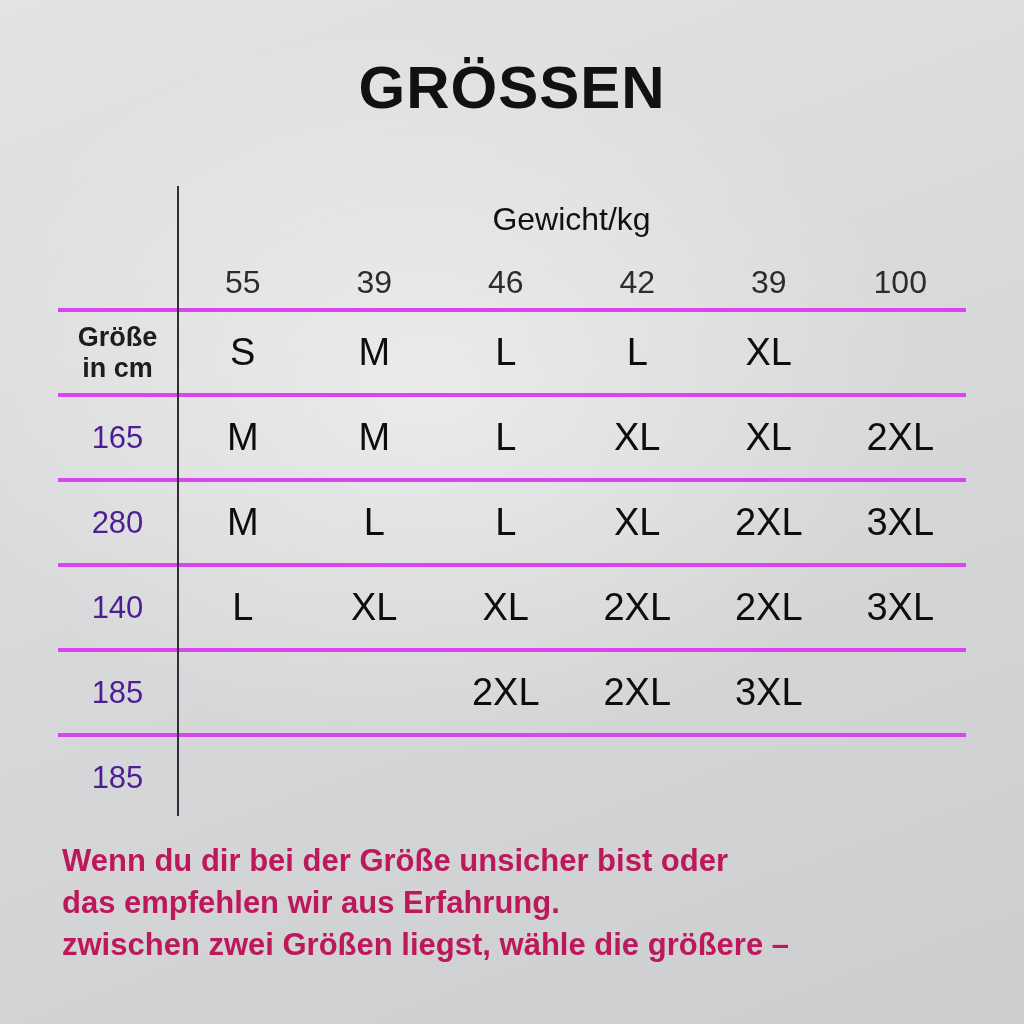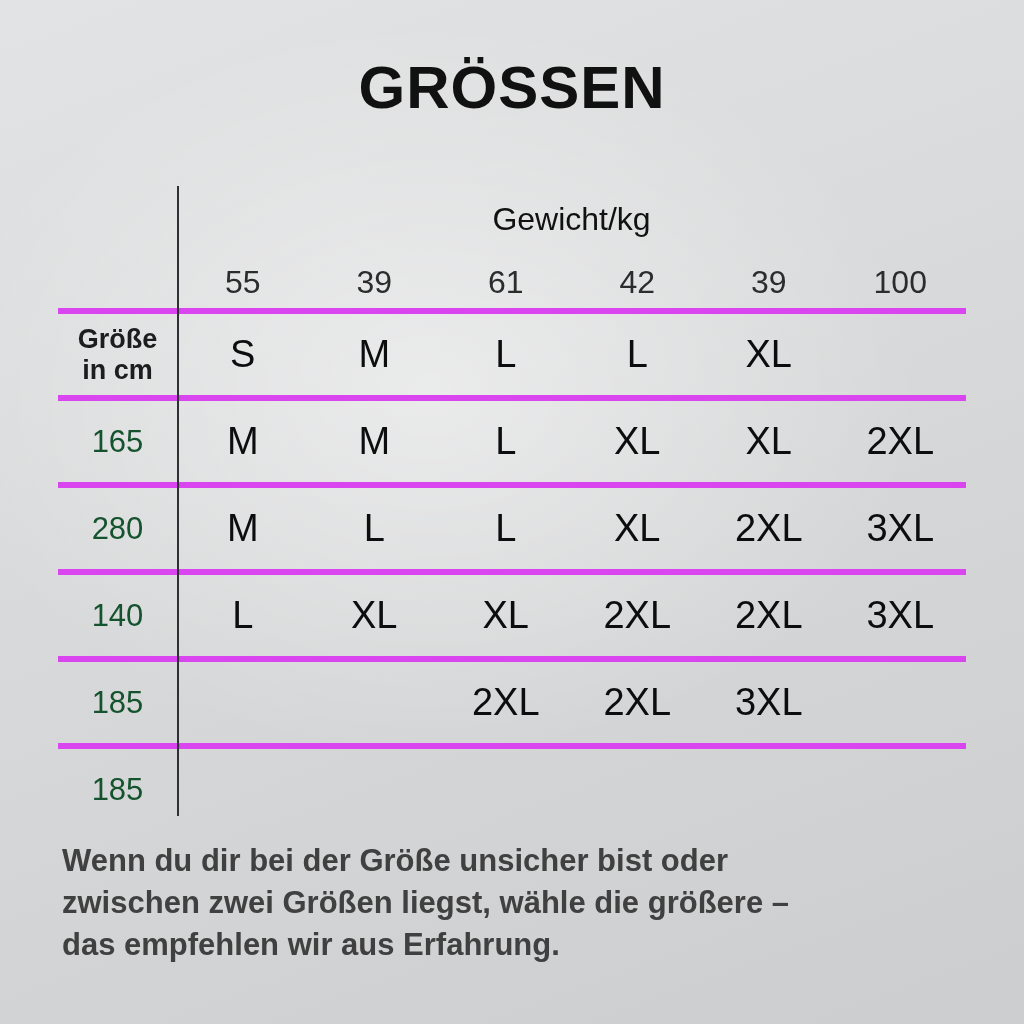--- a/index.html
+++ b/index.html
@@ -86,50 +86,50 @@
     padding-bottom: 4px;
   }
 
   .hdr-nums td {
     height: 52px;
     font-size: 32px;
     color: #2a2c2e;
   }
 
   tr.line-top td {
-    border-top: 6px solid #d946ef;
+    border-top: 4px solid #d946ef;
   }
 
   .body-row td {
     height: 81px;
     font-size: 38px;
     font-weight: 700;
     color: #0c0d0e;
   }
   .body-row td.rowlabel {
     font-size: 31px;
     font-weight: 400;
-    color: #14532d;
+    color: #4c1d95;
   }
   .body-row td.rowlabel.two-line {
     font-size: 27px;
     line-height: 1.12;
     font-weight: 700;
     color: #1b1d1f;
   }
 
   .note {
     position: absolute;
     left: 62px;
     top: 840px;
     width: 900px;
     font-size: 31px;
     font-weight: 700;
     line-height: 1.36;
-    color: #404040;
+    color: #be185d;
   }
   .note div { white-space: nowrap; }
 </style>
 </head>
 <body>
 
 <div class="page">
   <div class="bg-sheen"></div>
 
   <div class="title">GRÖSSEN</div>
@@ -150,21 +150,21 @@
       <tbody>
         <tr class="hdr-unit">
           <td></td>
           <td class="spanner" colspan="6">Gewicht/kg</td>
         </tr>
 
         <tr class="hdr-nums">
           <td></td>
           <td>55</td>
           <td>39</td>
-          <td>61</td>
+          <td>46</td>
           <td>42</td>
           <td>39</td>
           <td>100</td>
         </tr>
 
         <tr class="body-row line-top">
           <td class="rowlabel two-line">
             <span>Größe</span><br>
             <span>in cm</span>
           </td>
@@ -224,16 +224,16 @@
           <td></td>
           <td></td>
           <td></td>
         </tr>
       </tbody>
     </table>
   </div>
 
   <div class="note">
     <div>Wenn du dir bei der Größe unsicher bist oder</div>
+    <div>das empfehlen wir aus Erfahrung.</div>
     <div>zwischen zwei Größen liegst, wähle die größere –</div>
-    <div>das empfehlen wir aus Erfahrung.</div>
   </div>
 </div>
 
 </body></html>

